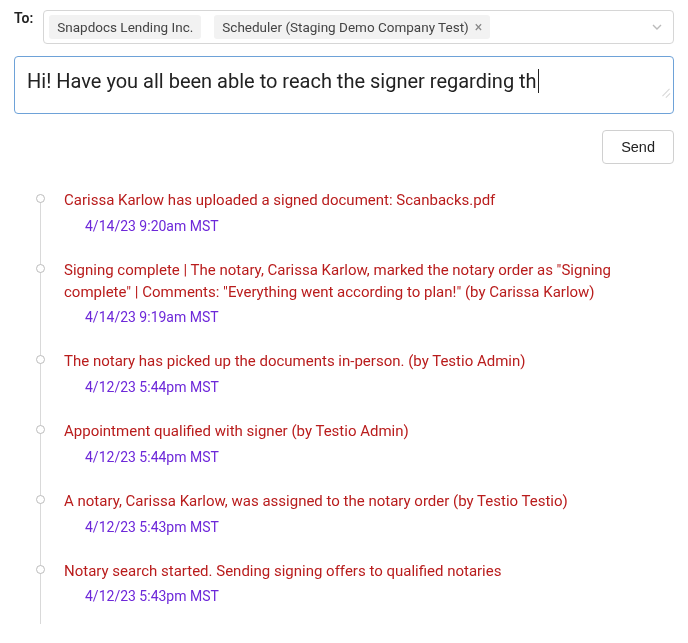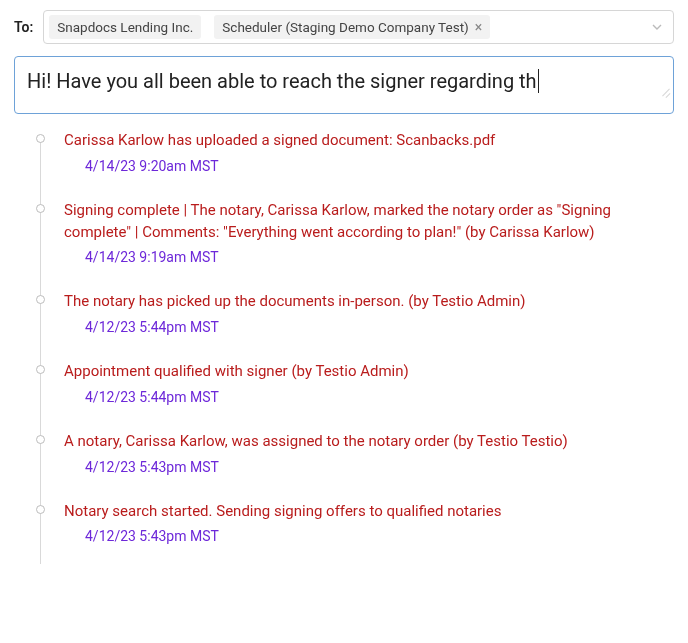--- a/index.html
+++ b/index.html
@@ -10,21 +10,21 @@
     font-size: 14px;
     width: 688px;
     height: 643px;
     overflow: hidden;
   }
   .container {
     padding: 10px 14px 0 14px;
   }
   .to-row {
     display: flex;
-    align-items: center;
+    align-items: flex-start;
     gap: 8px;
     margin-bottom: 12px;
   }
   .to-label {
     font-weight: 600;
     color: #222;
     padding-right: 2px;
   }
   .recipient-box {
     flex: 1;
@@ -177,20 +177,23 @@
     </div>
   </div>
 
   <div class="message-wrap">
     <div class="message-box">
       <span>Hi! Have you all been able to reach the signer regarding th</span><span class="caret"></span>
     </div>
     <div class="resize-handle"></div>
   </div>
 
+  <div class="send-row">
+    <button class="send-btn">Send</button>
+  </div>
 
   <div class="timeline">
     <div class="timeline-line"></div>
 
     <div class="event">
       <div class="event-dot"></div>
       <div class="event-text">Carissa Karlow has uploaded a signed document: Scanbacks.pdf</div>
       <div class="event-ts">4/14/23 9:20am MST</div>
     </div>
 

